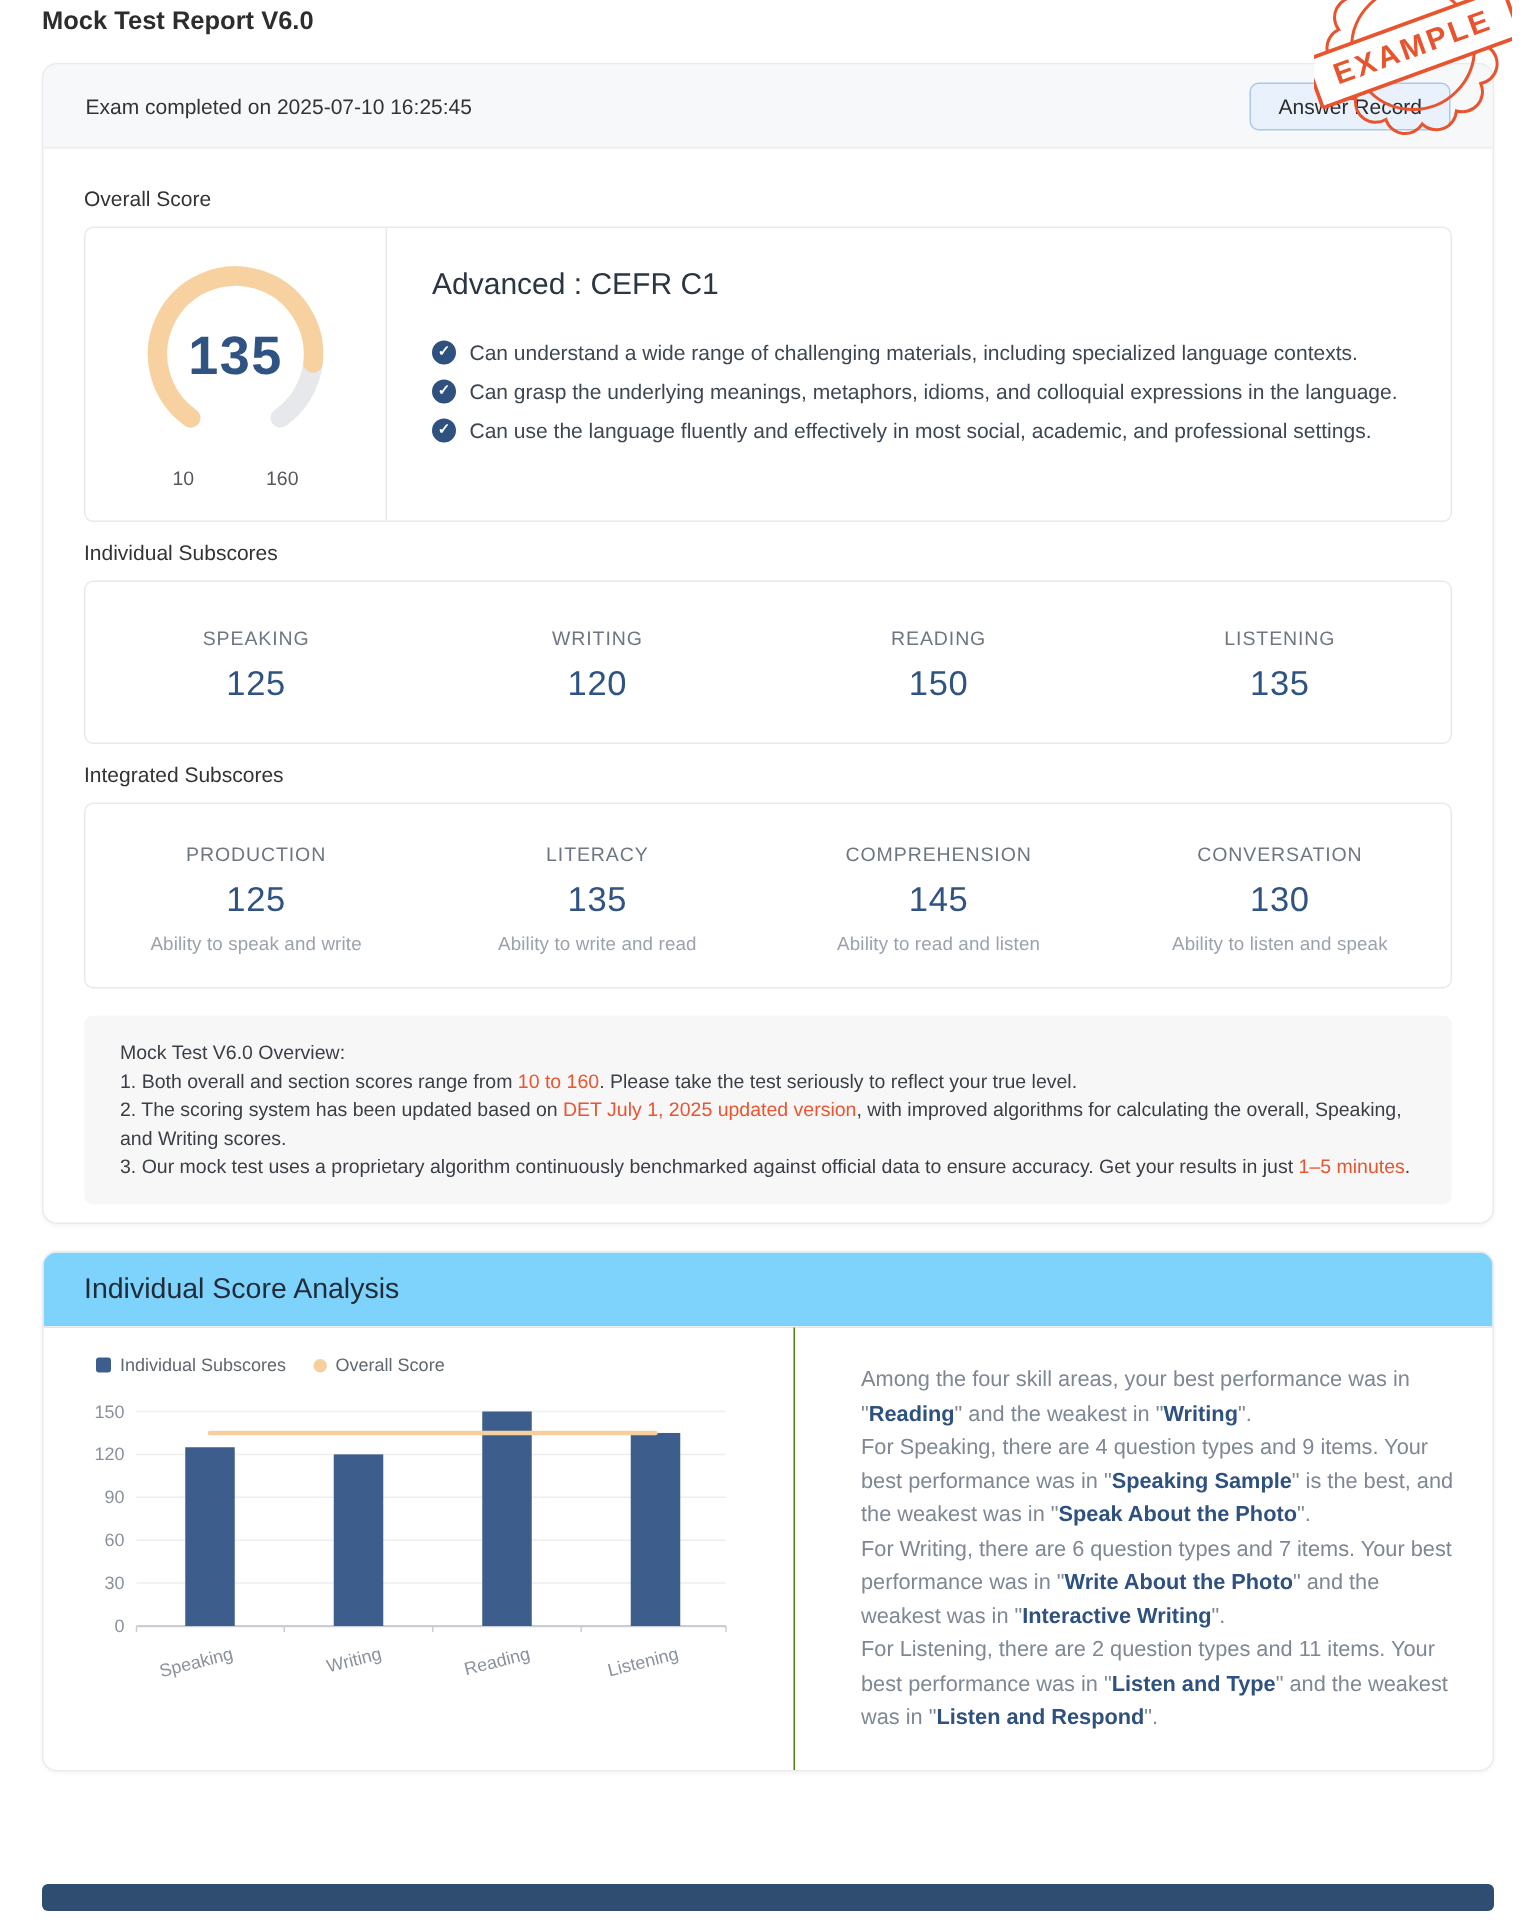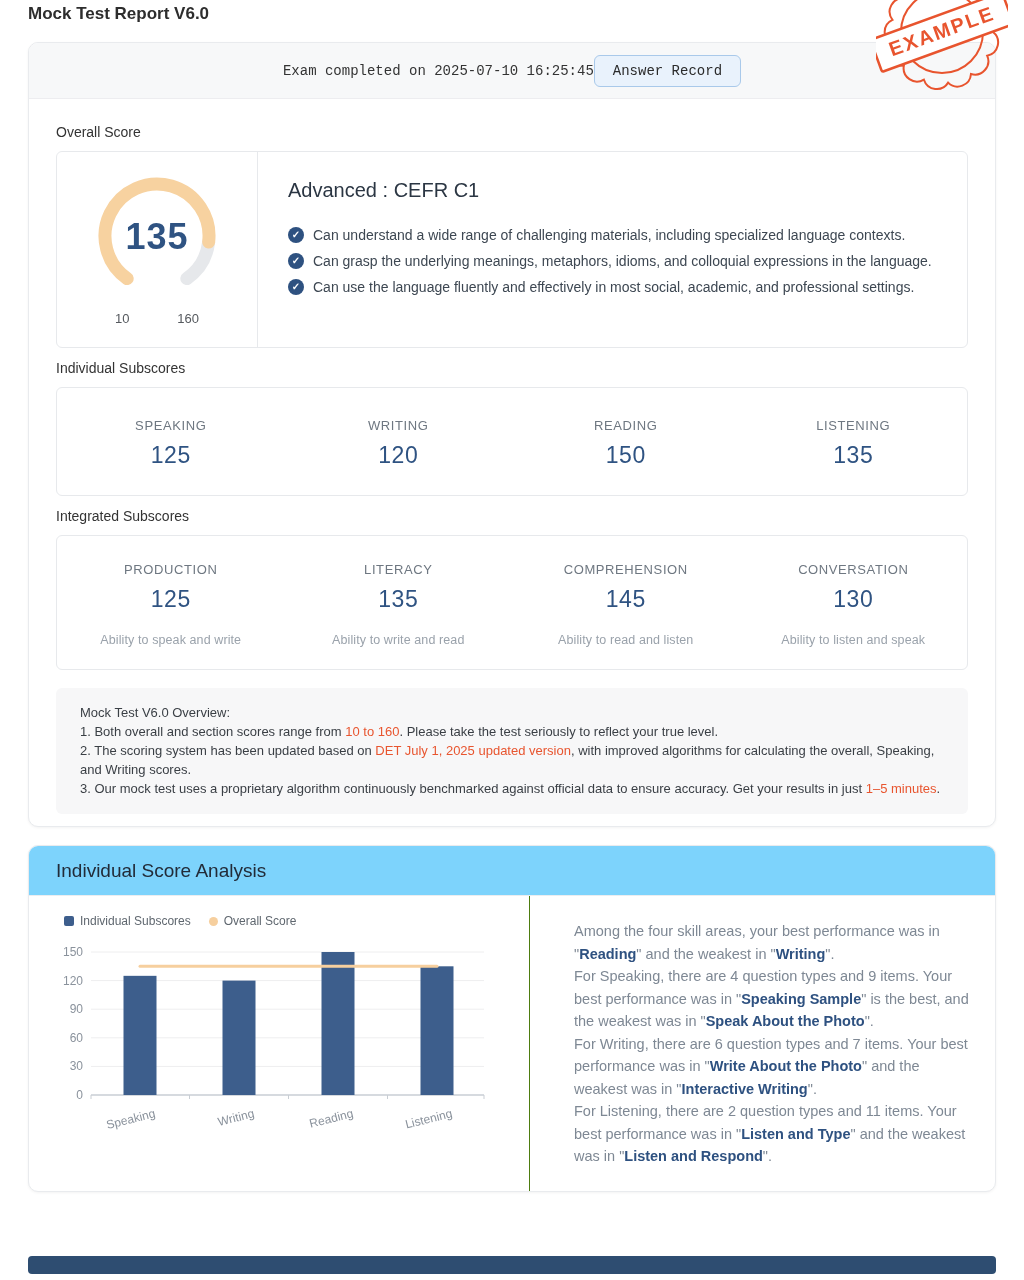--- a/index.html
+++ b/index.html
@@ -9,21 +9,21 @@
     font-family: "Liberation Sans", sans-serif;
   }
   .page-title { padding: 4px 0 0 28px; font-size: 17px; font-weight: 600; color: #2d2d2d; margin-bottom: 18px; }
 
   .stamp { position: absolute; top: -34px; right: 16px; width: 132px; height: 132px; z-index: 5; }
 
   .card { margin: 0 28px; background: #fff; border: 1px solid #e9ebee; border-radius: 10px;
           box-shadow: 0 1px 3px rgba(0,0,0,.05); overflow: hidden; }
 
   .exam-bar { background: #f7f8f9; border-bottom: 1px solid #ededf0; height: 56px;
-              display: flex; align-items: center; justify-content: center; padding: 0 28px; font-family: Liberation Mono, monospace; }
+              display: flex; align-items: center; justify-content: space-between; padding: 0 28px; }
   .exam-text { font-size: 14px; color: #333; }
   .answer-btn { background: #e9f2fc; border: 1px solid #a9c9ea; border-radius: 6px; color: #2b2b2b;
                 font-size: 14px; padding: 7px 18px; font-family: inherit; cursor: pointer; }
 
   .card-body { padding: 25px 27px 12px; }
   .section-label { font-size: 14px; color: #333; margin: 12px 0 11px; }
   .section-label.first { margin-top: 0; }
 
   .panel { border: 1px solid #e7e9ec; border-radius: 6px; }
 
@@ -39,21 +39,21 @@
   .level-item { display: flex; align-items: center; margin-bottom: 8px; font-size: 14px; color: #3d4752; line-height: 18px; }
   .check { flex: 0 0 16px; width: 16px; height: 16px; border-radius: 50%; background: #2e5180; color: #fff;
            font-size: 10px; line-height: 16px; text-align: center; margin-right: 9px; font-weight: bold; }
 
   .cols { display: flex; text-align: center; }
   .cols .col { flex: 1; }
   #individual-cols .col { padding: 30px 0 26px; }
   #integrated-cols .col { padding: 26px 0 22px; }
   .col-label { font-size: 13px; color: #6e7781; letter-spacing: .6px; margin-bottom: 9px; }
   .col-value { font-size: 23px; font-weight: 400; color: #2f5382; letter-spacing: .5px; }
-  .col-desc { font-size: 12.5px; color: #9aa2ab; margin-top: 20px; letter-spacing: .1px; text-align: center; }
+  .col-desc { font-size: 12.5px; color: #9aa2ab; margin-top: 9px; letter-spacing: .1px; text-align: center; }
 
   .notes { background: #f7f7f8; border-radius: 6px; margin-top: 18px; padding: 15px 24px 16px;
            font-size: 13px; color: #3a3f45; line-height: 19px; }
   .orange { color: #e8552f; }
   .hl { color: #2e5180; font-weight: 600; }
 
   .analysis-card { margin-top: 18px; }
   .analysis-header { height: 50px; background: #7dd3fc; border-bottom: 1px solid #ebedf0; display: flex;
                      align-items: center; padding: 0 27px; font-size: 19px; color: #222b38; font-weight: 500; }
   .analysis-body { display: flex; height: 295px; }

